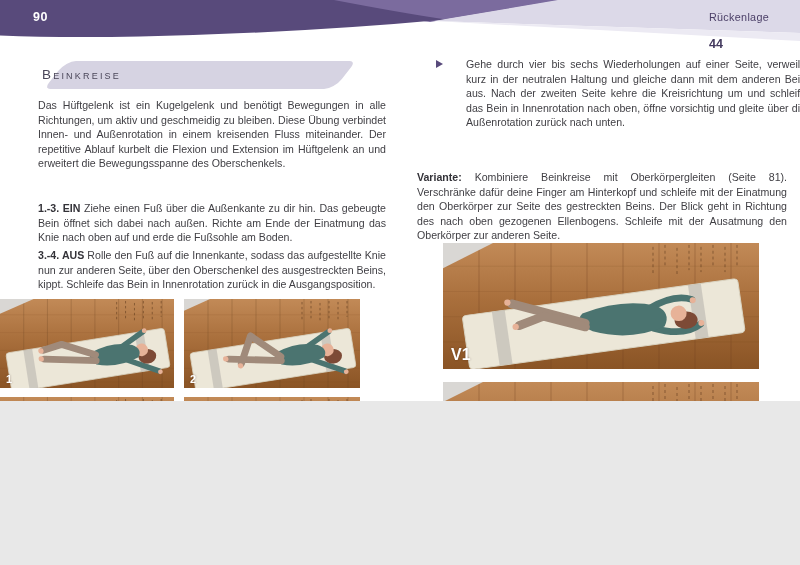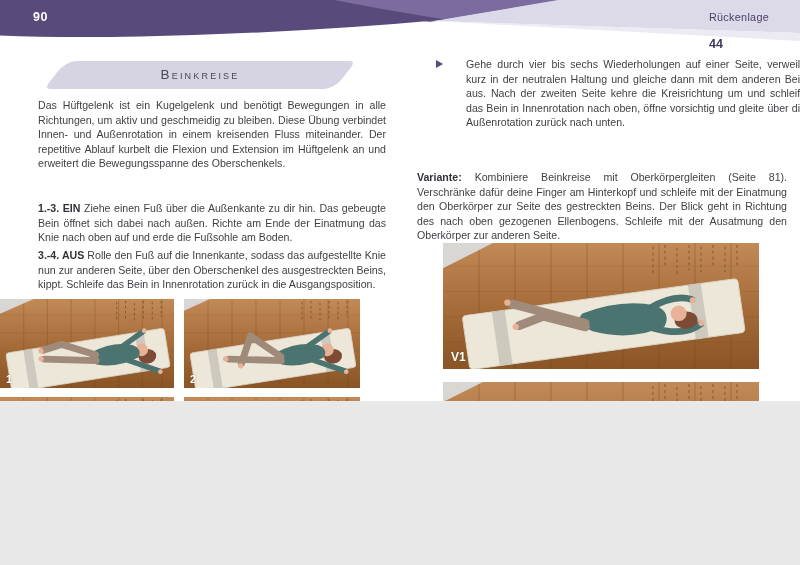--- a/index.html
+++ b/index.html
@@ -12,39 +12,39 @@
   .header-svg{position:absolute;left:0;top:0;display:block;}
   .pgnum-left{position:absolute;left:33px;top:10px;color:#ffffff;font-weight:bold;font-size:12.5px;letter-spacing:.5px;}
   .chapter-title{position:absolute;left:72px;top:12.5px;color:#c9c2dd;font-size:10.8px;letter-spacing:.3px;}
   .runhead-right{position:absolute;right:31px;top:11px;display:flex;align-items:baseline;gap:14px;flex-direction:column;}
   .runhead-right .sec{color:#4a3e66;font-size:10.8px;letter-spacing:.3px;}
   .runhead-right .num{color:#43395e;font-weight:bold;font-size:12.5px;}
   
   .ribbon{position:absolute;left:42px;top:61px;width:316px;height:28px;}
   .ribbon-bg{position:absolute;left:13px;right:13px;top:0;bottom:0;background:#d6d3e2;
     border-radius:10px 6px 10px 6px;transform:skewX(-38deg);}
-  .ribbon-text{position:relative;display:block;text-align:center;line-height:28px;
+  .ribbon-text{position:relative;display:block;line-height:28px;
     font-variant:small-caps;font-size:13.5px;letter-spacing:2.2px;color:#4a4659;}
   
   .para{position:absolute;font-size:10.6px;line-height:14.5px;color:#3f3e43;
     text-align:justify;margin:0;}
   .para b{color:#333238;}
   .step-label{color:#a7a2b0;}
   .col-left{left:38px;width:348px;}
   .col-right{left:417px;width:370px;}
   .bullet-row{position:absolute;left:436px;top:57px;width:370px;display:flex;gap:23px;}
   .bullet-tri{width:0;height:0;margin-top:3px;flex:0 0 auto;
     border-left:7px solid #584a7b;border-top:4.5px solid transparent;border-bottom:4.5px solid transparent;}
   .bullet-row .para{position:static;flex:1;}
   
   .photo{position:absolute;overflow:hidden;background:#a96f3c;}
   .photo svg{display:block;width:100%;height:100%;}
   .photo figcaption{position:absolute;left:6px;bottom:3px;color:#ffffff;font-weight:bold;
     font-size:11px;text-shadow:0 0 2px rgba(60,30,10,.45);}
-  .photo.lg figcaption{font-size:12px;bottom:5px;left:8px;}
+  .photo.lg figcaption{font-size:16px;bottom:5px;left:8px;}
   figure{margin:0;}
 </style>
 </head>
 <body>
 
 <svg width="0" height="0" style="position:absolute" aria-hidden="true">
   <defs>
     <linearGradient id="wood" x1="0" y1="0" x2="0" y2="1">
       <stop offset="0" stop-color="#c28a57"></stop>
       <stop offset="0.45" stop-color="#a96f3c"></stop>

